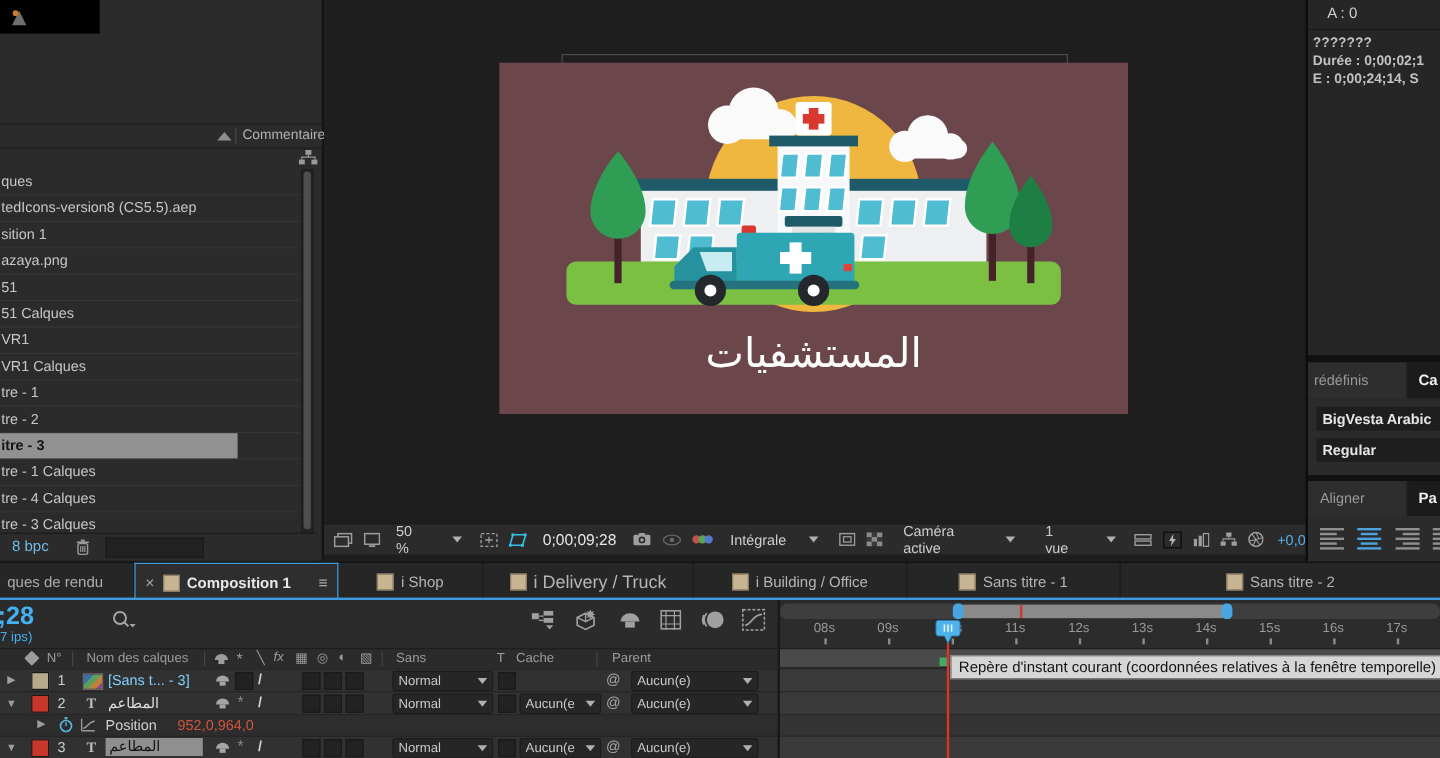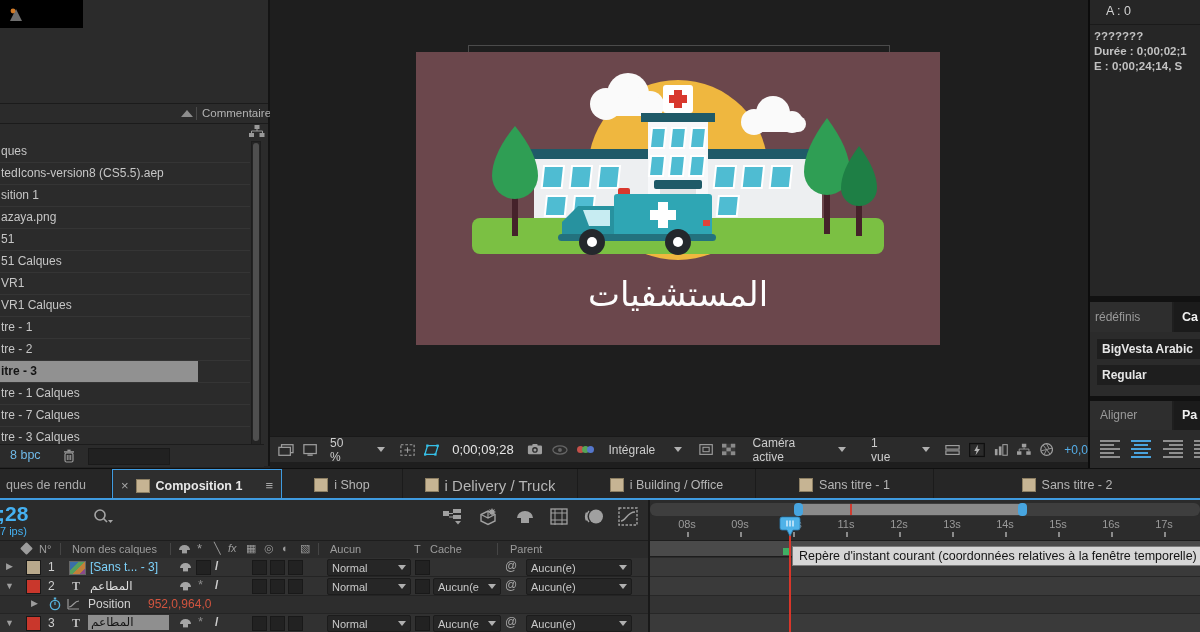--- a/index.html
+++ b/index.html
@@ -59,21 +59,21 @@
         <div class="prow"><span>sition 1</span></div>
         <div class="prow"><span>azaya.png</span></div>
         <div class="prow"><span>51</span></div>
         <div class="prow"><span>51 Calques</span></div>
         <div class="prow"><span>VR1</span></div>
         <div class="prow"><span>VR1 Calques</span></div>
         <div class="prow"><span>tre - 1</span></div>
         <div class="prow"><span>tre - 2</span></div>
         <div class="prow sel"><i class="hl"></i><span>itre - 3</span></div>
         <div class="prow"><span>tre - 1 Calques</span></div>
-        <div class="prow"><span>tre - 7 Calques</span></div>
+        <div class="prow"><span>tre - 4 Calques</span></div>
         <div class="prow"><span>tre - 3 Calques</span></div>
       </div>
 
     <div class="abs" style="left:251px;top:141px;width:8px;height:302px;background:#242424;border:1px solid #1d1d1d">
       <div style="width:6px;height:298px;margin:1px;background:#4f4f4f;border-radius:3px"></div>
     </div>
 
     <div class="abs" style="left:0;top:444px;width:264px;height:22px;background:#2b2b2b;border-top:1px solid #1c1c1c">
       <span class="abs" style="left:10px;top:3px;color:#6fb9e8;font-size:12.5px">8 bpc</span>
       <svg class="abs" style="left:62px;top:4px" width="14" height="14" viewBox="0 0 14 14">
@@ -375,21 +375,21 @@
           <rect x="4" y="6" width="5" height="3.4" fill="#9c9c9c"></rect>
       </svg>
       <span class="abs" style="left:197px;top:0px;font-size:13px;color:#9c9c9c">*</span>
       <span class="abs" style="left:214px;top:1px;color:#9c9c9c">╲</span>
       <span class="abs" style="left:228px;top:1px;font-style:italic;color:#9c9c9c">fx</span>
       <span class="abs" style="left:246px;top:1px;color:#9c9c9c">▦</span>
       <span class="abs" style="left:264px;top:1px;color:#9c9c9c">◎</span>
       <span class="abs" style="left:282px;top:1px;color:#9c9c9c">◐</span>
       <span class="abs" style="left:300px;top:1px;color:#9c9c9c">▧</span>
       <span class="abs" style="left:318px;top:2px;width:1px;height:12px;background:#454545"></span>
-      <span class="abs" style="left:330px;top:2px">Aucun</span>
+      <span class="abs" style="left:330px;top:2px">Sans</span>
       <span class="abs" style="left:414px;top:2px">T</span>
       <span class="abs" style="left:430px;top:2px">Cache</span>
       <span class="abs" style="left:497px;top:2px;width:1px;height:12px;background:#454545"></span>
       <span class="abs" style="left:510px;top:2px">Parent</span>
     </div>
 
     <div class="abs" style="left:0;top:58px;width:648px;height:18px;background:#313131;border-bottom:1px solid #242424">
       <span class="abs icon" style="left:6px;top:3px;font-size:9px">▶</span>
       <span class="abs" style="left:26px;top:2px;width:13px;height:13px;background:#b9a98c;border:1px solid #191919"></span>
       <span class="abs" style="left:48px;top:2px;color:#cfcfcf">1</span>

